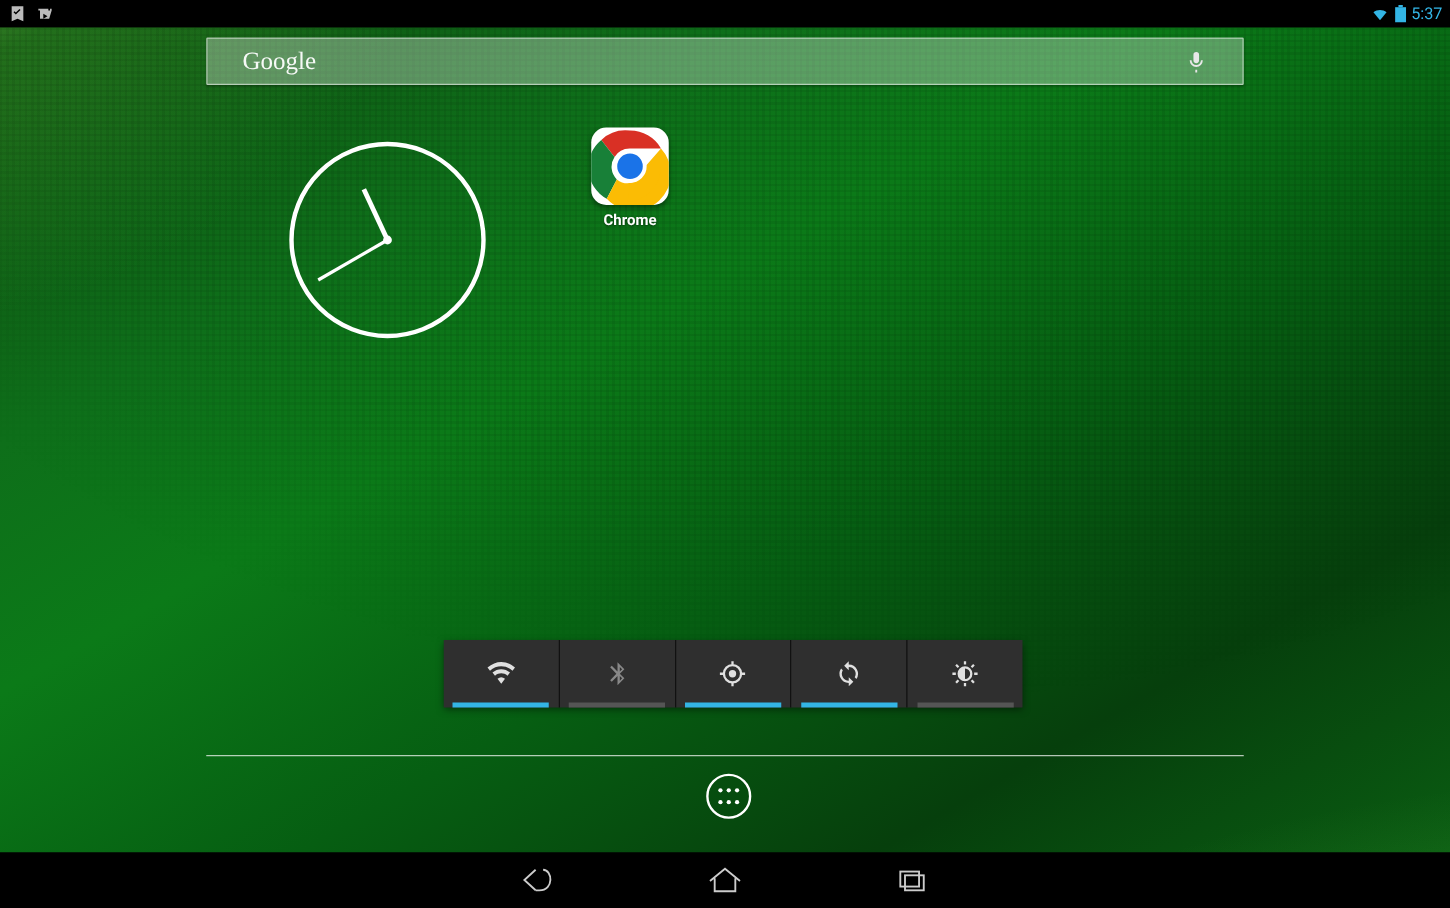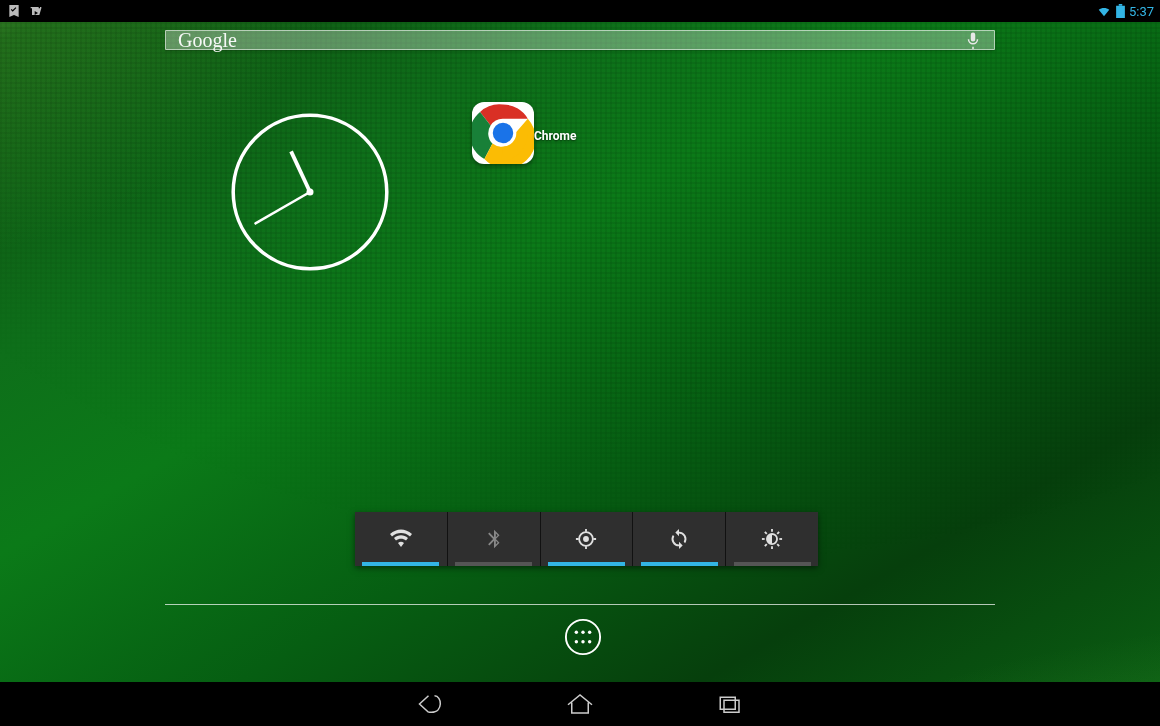--- a/index.html
+++ b/index.html
@@ -12,27 +12,27 @@
   radial-gradient(900px 800px at -10% -30%, rgba(240,255,160,0.85) 0%, rgba(180,255,120,0.55) 14%, rgba(90,200,60,0.25) 30%, rgba(0,80,10,0) 55%),
   radial-gradient(1400px 600px at 120% 140%, rgba(220,255,160,0.45) 0%, rgba(120,220,80,0.18) 30%, rgba(0,80,10,0) 55%),
   linear-gradient(150deg,#104f10 0%,#0e6f1a 25%,#0b7a18 40%,#065e12 60%,#063f0c 80%,#0a5c12 100%);
 }
 .mesh{position:absolute;inset:0;background:
  repeating-linear-gradient(to right, rgba(0,0,0,0.18) 0 2px, transparent 2px 5px),
  repeating-linear-gradient(to bottom, rgba(0,0,0,0.18) 0 2px, transparent 2px 5px);
  mask-image:radial-gradient(1300px 900px at 60% -20%, #000 0%, #000 55%, transparent 75%);
  -webkit-mask-image:radial-gradient(1300px 900px at 60% -20%, #000 0%, #000 55%, transparent 75%);
  opacity:.35}
-.searchbar{position:absolute;left:165px;top:8px;width:830px;height:20px;background:rgba(255,255,255,0.32);border:1px solid rgba(255,255,255,0.55);border-radius:1px;display:flex;align-items:center;padding:0 12px;box-shadow:0 1px 2px rgba(0,0,0,0.25);box-sizing:border-box}
+.searchbar{position:absolute;left:165px;top:8px;width:830px;height:38px;background:rgba(255,255,255,0.32);border:1px solid rgba(255,255,255,0.55);border-radius:1px;display:flex;align-items:center;padding:0 28px;box-shadow:0 1px 2px rgba(0,0,0,0.25);box-sizing:border-box}
 .searchbar .ghint{font-family:Georgia,serif;font-size:20px;color:#fff;opacity:.95}
 .searchbar .spacer{flex:1}
 .clock-wrap{position:absolute;left:230px;top:90px;width:160px;height:160px}
 .clock-wrap svg{overflow:visible}
 .apps{position:absolute;left:472px;top:80px;display:flex;gap:65px}
-.app{display:flex;flex-direction:row;align-items:center;width:64px}
+.app{display:flex;flex-direction:column;align-items:center;width:64px}
 .app .ic{width:62px;height:62px;border-radius:12px;box-shadow:0 2px 4px rgba(0,0,0,0.4)}
 .app .lbl{margin-top:5px;color:#fff;font-size:12px;font-weight:700;text-shadow:0 1px 2px rgba(0,0,0,0.6)}
 .chrome-bg{background:#fff}
 .receiver-bg{background:linear-gradient(#2a2a2a,#050505);display:flex;align-items:center;justify-content:center}
 .power-widget{position:absolute;left:355px;top:490px;width:463px;height:54px;background:#2f2f2f;box-shadow:0 2px 6px rgba(0,0,0,0.5);display:flex}
 .pitem{flex:1;display:flex;align-items:center;justify-content:center;position:relative}
 .pitem:not(:last-child){border-right:1px solid #111}
 .pitem .bar{position:absolute;left:8%;right:8%;bottom:0;height:4px;background:#555}
 .pitem .bar.on{background:#33b5e5}
 .divider{position:absolute;left:165px;right:165px;top:582px;height:1px;background:rgba(255,255,255,0.7)}

